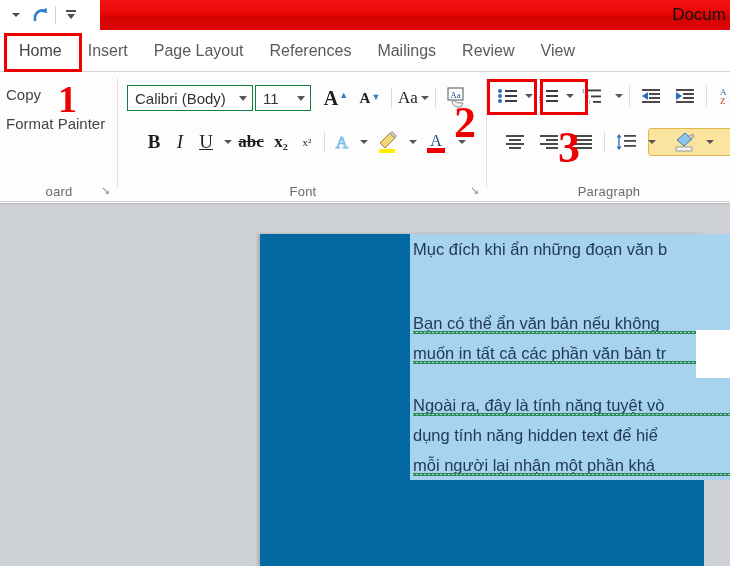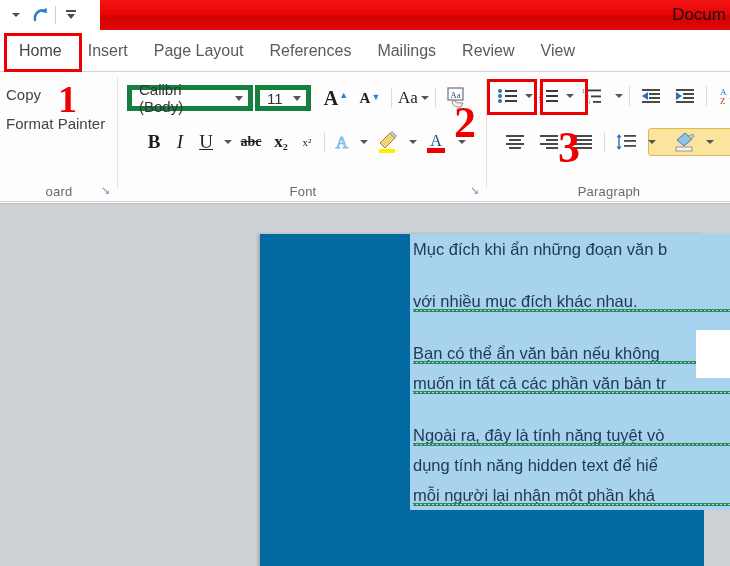--- a/index.html
+++ b/index.html
@@ -77,21 +77,21 @@
   }
   #num1 { left:58px; top:80px; font-size:38px; }
   #num2 { left:454px; top:101px; font-size:44px; }
   #num3 { left:558px; top:126px; font-size:44px; }
 
   
   #grp-font { left:119px; width:368px; }
   .row1 { position:absolute; top:12px; left:0; display:flex; align-items:center; }
   .row2 { position:absolute; top:56px; left:0; display:flex; align-items:center; }
   .combo {
-    height:26px; border:5px solid #15803d; background:#fff;
+    height:26px; border:1px solid #15803d; background:#fff;
     display:flex; align-items:center; justify-content:space-between;
     padding:0 5px 0 7px; font-size:15px; color:#333;
   }
   #font-name-combo { width:126px; margin-left:8px; }
   #font-size-combo { width:56px; margin-left:2px; }
   .cbarrow { width:0;height:0;border-left:4px solid transparent;border-right:4px solid transparent;border-top:5px solid #555; margin-left:6px;}
   .btn {
     height:28px; min-width:26px; display:flex; align-items:center; justify-content:center;
     padding:0 2px; position:relative;
   }
@@ -253,21 +253,21 @@
         <div class="btn">
           <span class="glyph serif" style="font-style:italic;font-size:19px;">I</span>
         </div>
         <div class="btn">
           <span class="glyph serif" style="text-decoration:underline;font-size:19px;">U</span>
         </div>
         <div class="btn" style="min-width:12px">
           <span class="sm-arrow"></span>
         </div>
         <div class="btn wide">
-          <span class="glyph serif" style="text-decoration:line-through;font-size:14px;font-weight:bold;">abc</span>
+          <span class="glyph serif" style="text-decoration:line-through;font-size:17px;font-weight:bold;">abc</span>
         </div>
         <div class="btn">
           <span class="glyph serif" style="font-weight:bold;font-size:17px;">x₂</span>
         </div>
         <div class="btn">
           <span class="glyph serif" style="font-weight:normal;font-size:11px;text-align:center;">x²</span>
         </div>
         <div class="vsep"></div>
         <div class="btn">
           <svg width="22" height="22" viewBox="0 0 22 22" aria-hidden="true">
@@ -436,21 +436,20 @@
   <div class="docarea">
     <div class="page">
       <div class="sel">
 
         <div class="para">
           <div class="line">Mục đích khi ẩn những đoạn văn b</div>
         </div>
         <div class="spacer"></div>
 
         <div class="para">
-          <div class="line sq">với nhiều mục đích khác nhau.</div>
         </div>
         <div class="spacer"></div>
 
         <div class="para">
           <div class="line sq">Bạn có thể ẩn văn bản nếu không</div>
           <div class="line sq">muốn in tất cả các phần văn bản tr</div>
         </div>
         <div class="spacer"></div>
 
         <div class="para">

